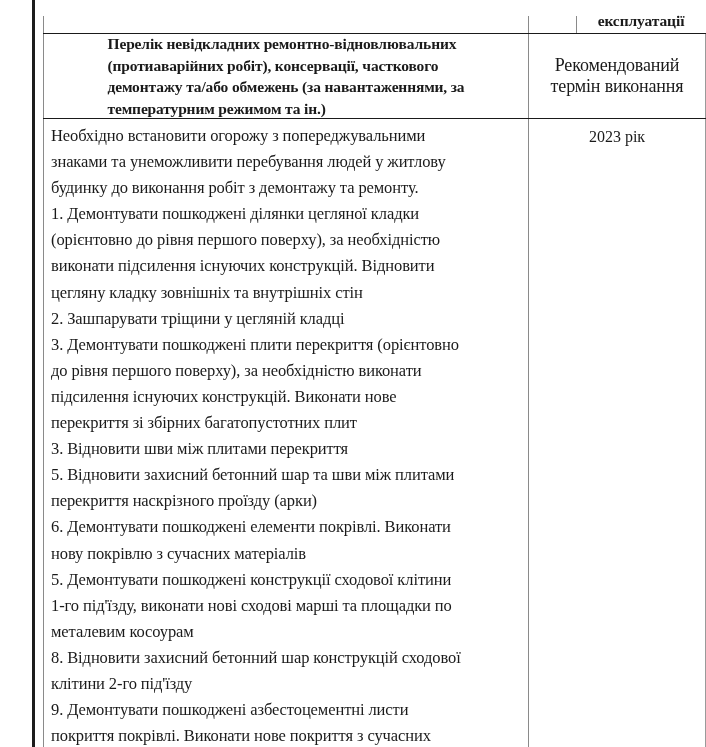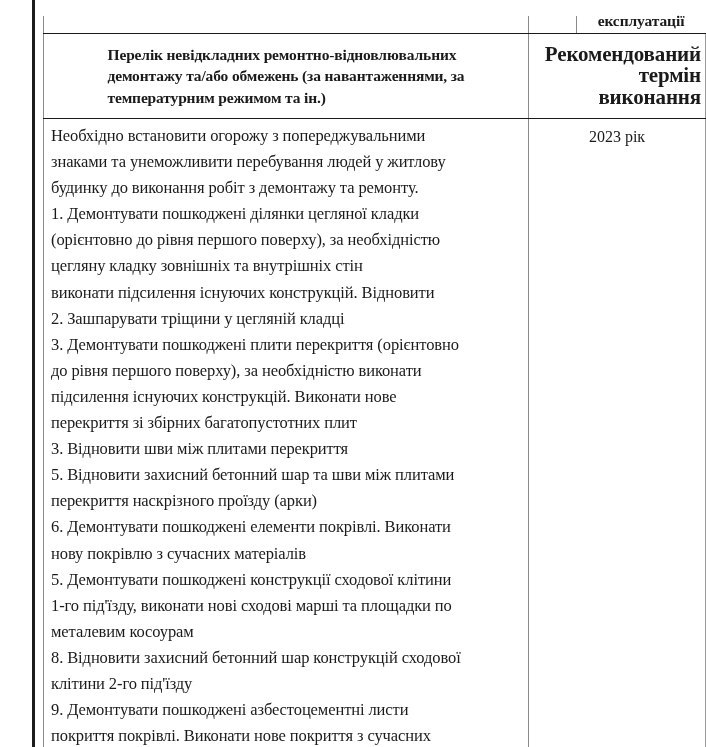--- a/index.html
+++ b/index.html
@@ -109,23 +109,23 @@
     top: 0;
     width: 176px;
     height: 84px;
     display: flex;
     align-items: center;
     justify-content: center;
     padding: 0 4px;
     box-sizing: border-box;
   }
   #header-term-text {
-    text-align: right;
-    font-weight: bold;
-    font-size: 21px;
+    text-align: center;
+    font-weight: normal;
+    font-size: 18px;
     line-height: 21.5px;
     letter-spacing: -0.15px;
   }
 
   
   #body-row {
     position: absolute;
     left: 0;
     top: 103px;
     width: 663px;
@@ -181,42 +181,43 @@
   <div class="hline" id="rule-header"></div>
 
   <div id="sliver-row">
     <div id="sliver-cell-right">експлуатації</div>
   </div>
 
   <div id="header-row">
     <div id="header-cell-works">
       <div id="header-works-text">
           <div class="work-line">Перелік невідкладних ремонтно-відновлювальних</div>
+          <div class="work-line">(протиаварійних робіт), консервації, часткового</div>
           <div class="work-line">демонтажу та/або обмежень (за навантаженнями, за</div>
           <div class="work-line">температурним режимом та ін.)</div>
         </div>
     </div>
     <div id="header-cell-term">
       <div id="header-term-text">
           <div class="work-line">Рекомендований</div>
           <div class="work-line">термін виконання</div>
         </div>
     </div>
   </div>
 
   <div id="body-row">
     <div id="body-cell-works">
       <div id="works-list">
           <div class="work-line">Необхідно встановити огорожу з попереджувальними</div>
           <div class="work-line">знаками та унеможливити перебування людей у житлову</div>
           <div class="work-line">будинку до виконання робіт з демонтажу та ремонту.</div>
           <div class="work-line">1. Демонтувати пошкоджені ділянки цегляної кладки</div>
           <div class="work-line">(орієнтовно до рівня першого поверху), за необхідністю</div>
+          <div class="work-line">виконати підсилення існуючих конструкцій. Відновити</div>
           <div class="work-line">цегляну кладку зовнішніх та внутрішніх стін</div>
-          <div class="work-line">виконати підсилення існуючих конструкцій. Відновити</div>
           <div class="work-line">2. Зашпарувати тріщини у цегляній кладці</div>
           <div class="work-line">3. Демонтувати пошкоджені плити перекриття (орієнтовно</div>
           <div class="work-line">до рівня першого поверху), за необхідністю виконати</div>
           <div class="work-line">підсилення існуючих конструкцій. Виконати нове</div>
           <div class="work-line">перекриття зі збірних багатопустотних плит</div>
           <div class="work-line">3. Відновити шви між плитами перекриття</div>
           <div class="work-line">5. Відновити захисний бетонний шар та шви між плитами</div>
           <div class="work-line">перекриття наскрізного проїзду (арки)</div>
           <div class="work-line">6. Демонтувати пошкоджені елементи покрівлі. Виконати</div>
           <div class="work-line">нову покрівлю з сучасних матеріалів</div>

